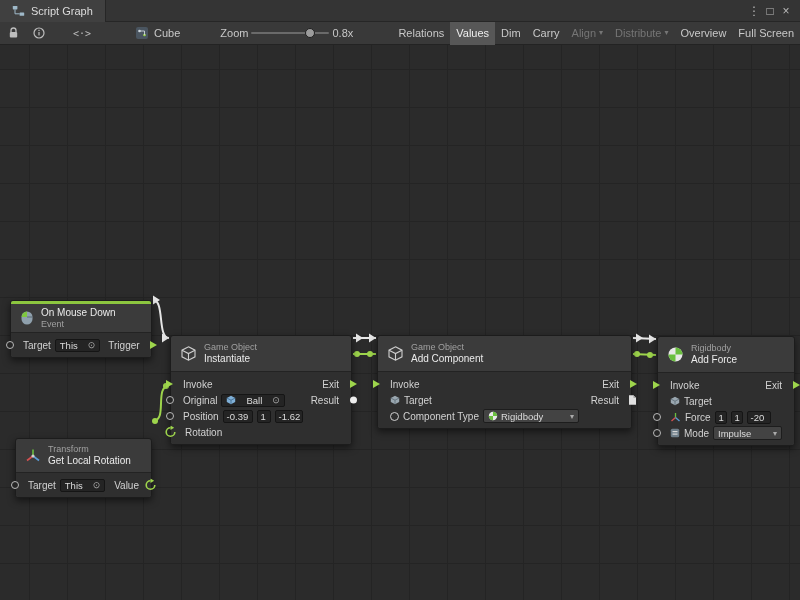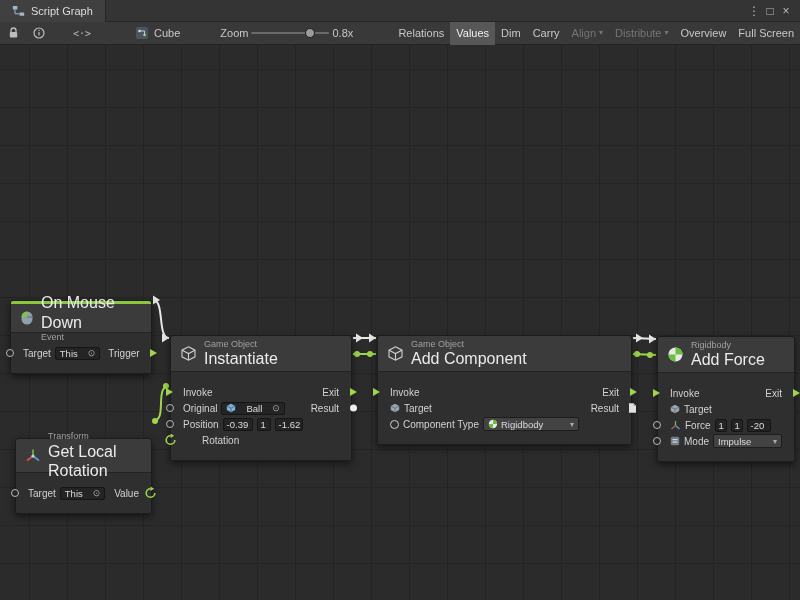--- a/index.html
+++ b/index.html
@@ -44,22 +44,22 @@
 
   
   .node{position:absolute;background:#3b3b3b;border:1px solid #1c1c1c;border-radius:3px;
     box-shadow:0 3px 7px rgba(0,0,0,.5);color:#d4d4d4}
   .event-strip{height:3px;background:#8cc63f;border-radius:2px 2px 0 0}
   .nheader{display:flex;align-items:center;gap:7px;padding:0 9px;height:35px}
   .nheader.h29{height:28px}
   .nheader.h33{height:33px}
   .htext{display:flex;flex-direction:column;line-height:1.2}
   .hsmall{font-size:9px;color:#a0a0a0}
-  .hmain{font-size:16px;color:#ebebeb}
-  .nbody{background:#2f2f2f;border-top:1px solid #232323;padding:12px 0;border-radius:0 0 3px 3px}
+  .hmain{font-size:10px;color:#ebebeb}
+  .nbody{background:#2f2f2f;border-top:1px solid #232323;padding:4px 0;border-radius:0 0 3px 3px}
   .nrow{position:relative;display:flex;align-items:center;height:16px;padding:0 12px;font-size:10px;gap:4px}
   .plabel{color:#d2d2d2;white-space:nowrap}
   .spacer{flex:1}
   .port{position:absolute;top:50%;transform:translateY(-50%);display:flex;align-items:center}
   .port.in{left:-5px}
   .port.out{right:-6px}
   .port.inrot{left:-7px}
   .flow{width:0;height:0;border-top:4px solid transparent;border-bottom:4px solid transparent;border-left:7px solid #9ed54c}
   .cport{width:8px;height:8px;border:1px solid #b9b9b9;border-radius:50%;background:#262626}
   .wdot{width:7px;height:7px;border-radius:50%;background:#ededed}
@@ -299,21 +299,21 @@
           <span class="vbox" style="width:14px">1</span>
           <span class="vbox" style="width:28px">-1.62</span>
         </div>
         <div class="nrow">
           <span class="port inrot">
             <svg width="13" height="13" viewBox="0 0 13 13">
                 <path d="M10.8 6.5 A4.3 4.3 0 1 1 6.5 2.2" fill="none" stroke="#9ed54c" stroke-width="1.6"></path>
                 <path d="M6.5 0 L10.2 2.2 L6.5 4.4Z" fill="#9ed54c"></path>
               </svg>
           </span>
-          <span class="plabel" style="margin-left:19px">Rotation</span>
+          <span class="plabel" style="margin-left:2px">Rotation</span>
         </div>
       </div>
     </div>
 
     <div class="node" style="left:377px;top:290px;width:255px">
       <div class="nheader">
         <span class="micon">
           <svg width="17" height="17" viewBox="0 0 17 17">
               <g fill="none" stroke="#cfcfcf" stroke-width="1.1">
                 <path d="M8.5 1.8 15 5.2v6.6L8.5 15.2 2 11.8V5.2Z"></path>

